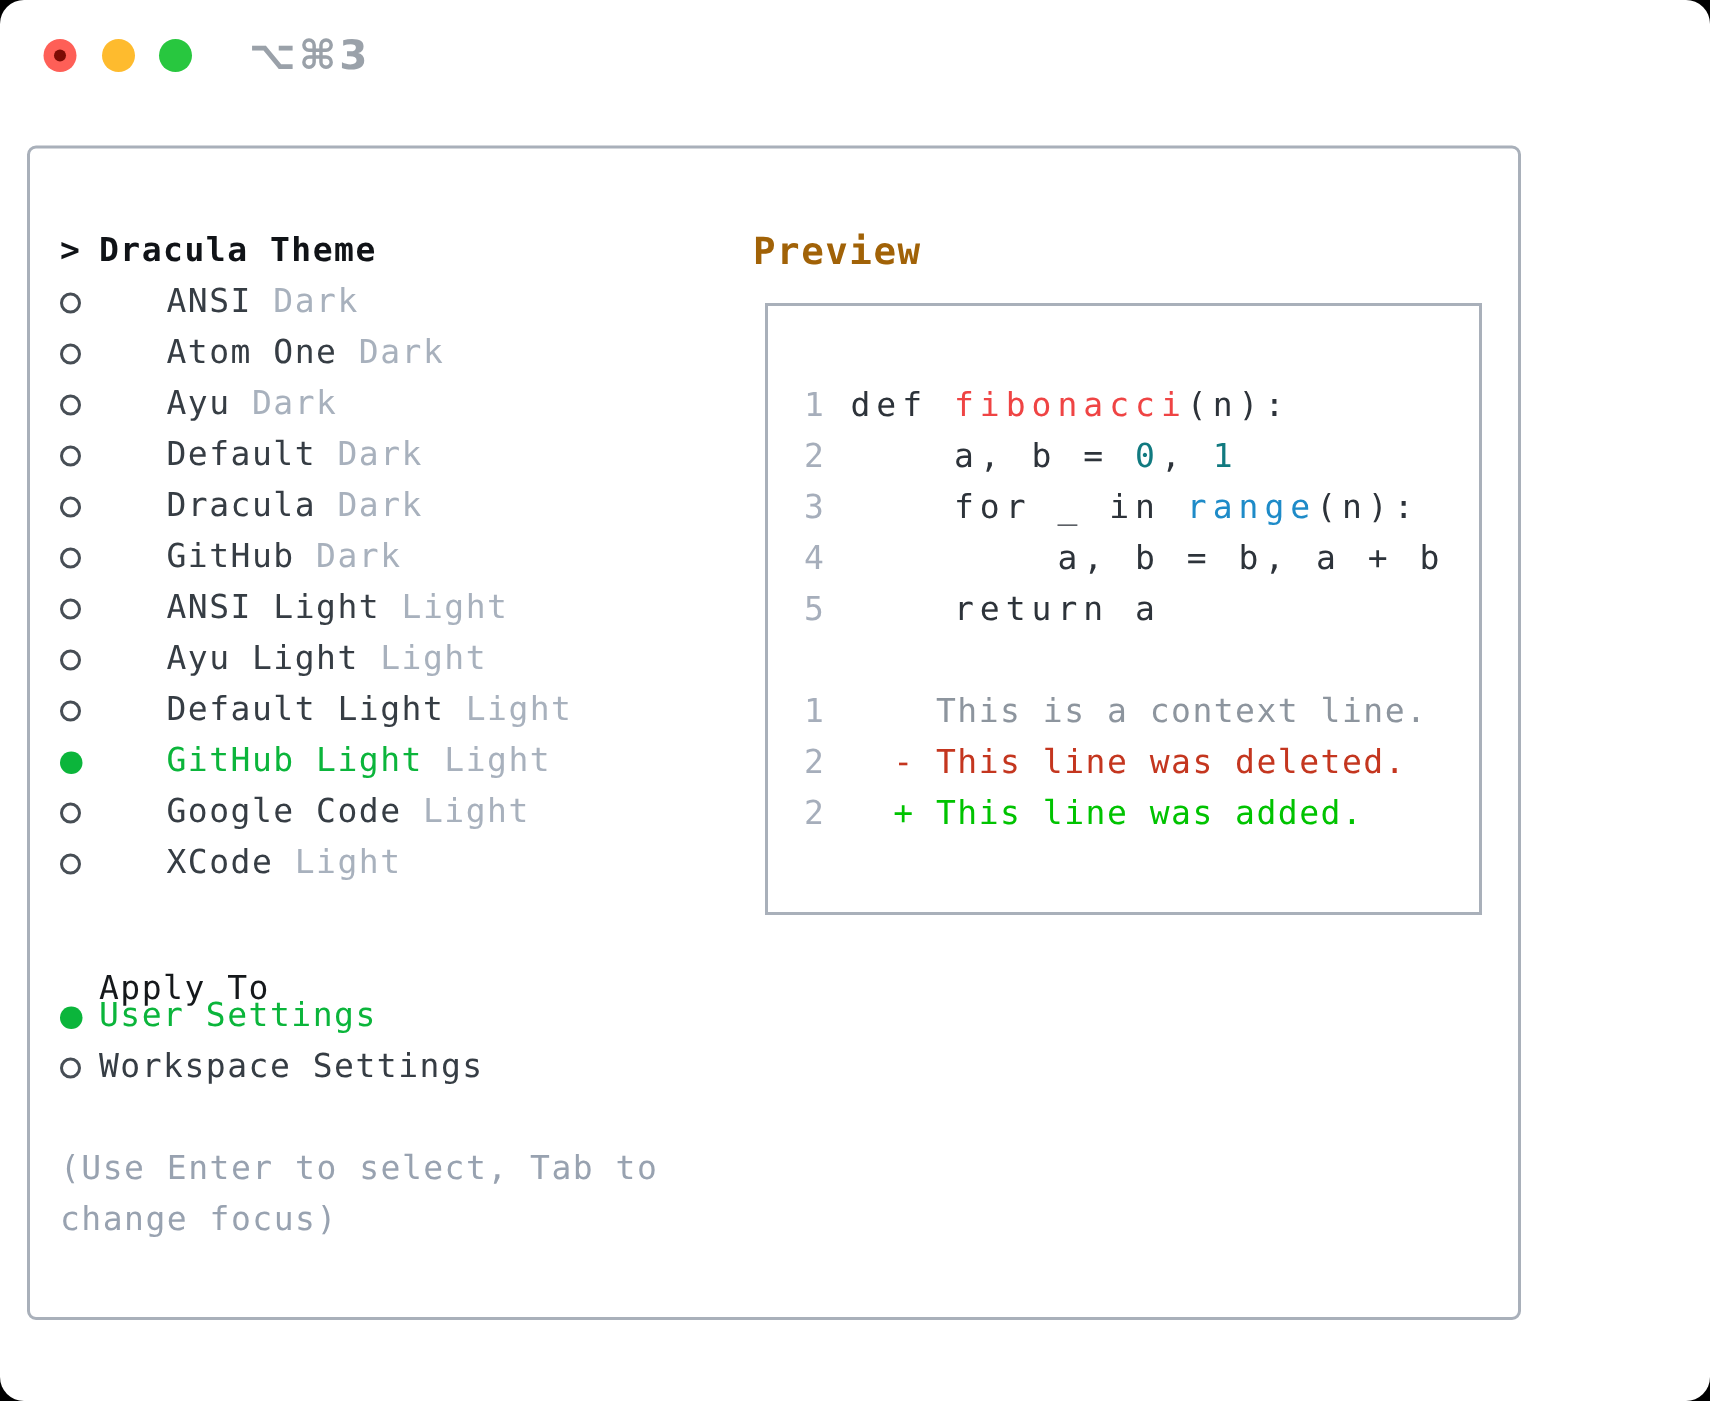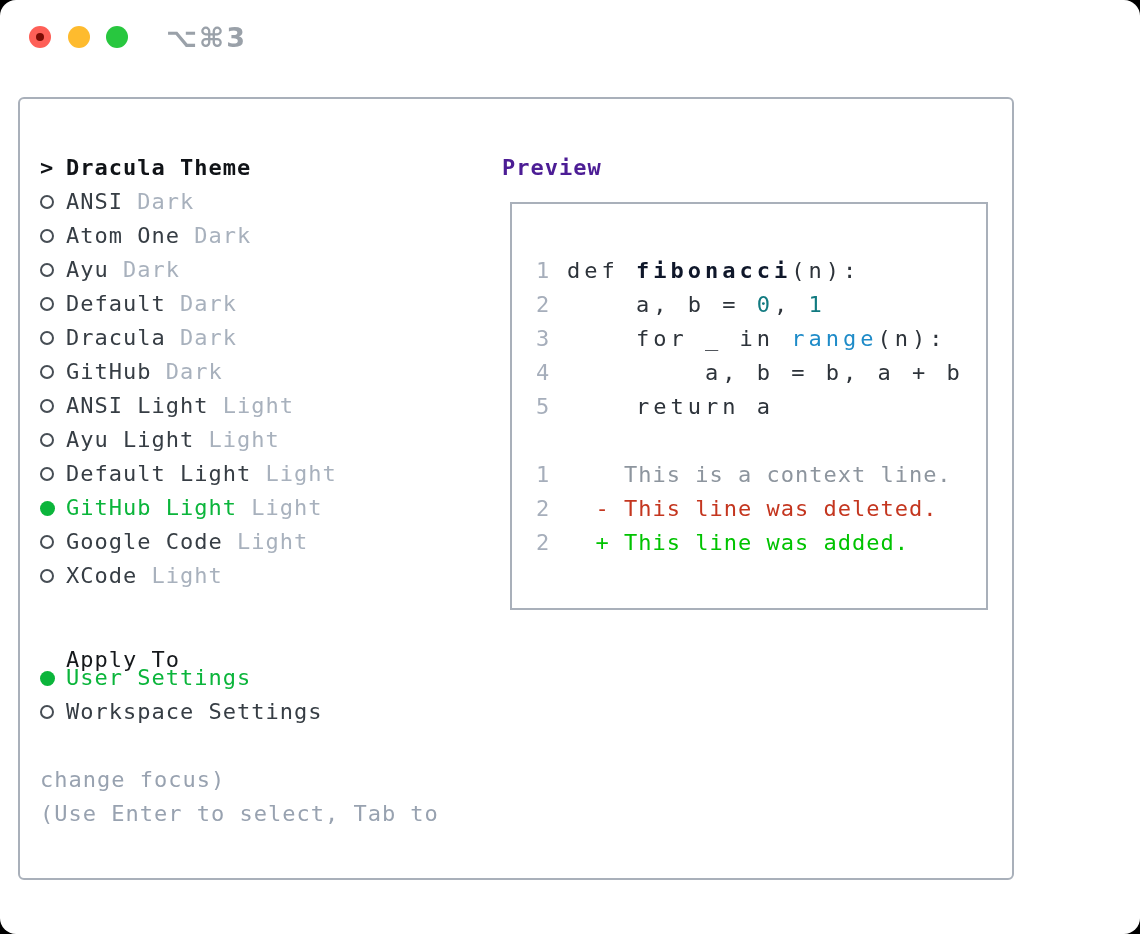--- a/index.html
+++ b/index.html
@@ -35,44 +35,44 @@
   }
   .row{display:flex;align-items:center;height:34px;white-space:pre;}
   .marker{width:26px;height:34px;display:flex;align-items:center;flex:none;}
   .prompt{font-weight:bold;color:#101317;}
   .ring{
     width:14px;height:14px;box-sizing:border-box;border-radius:50%;
     border:2px solid #474e55;background:transparent;
   }
   .dot{width:15px;height:15px;border-radius:50%;background:#0bb53b;}
   .hdr{font-weight:bold;color:#101317;}
-  .theme-name{color:#363d44;}
+  .theme-name{color:#363d44;margin-left:45px;}
   .theme-name.sel{color:#0bb53b;}
   .suffix{color:#a8b1bd;}
   .apply-hdr{color:#15181b;margin-top:32px;}
   .opt-label{color:#363d44;}
   .opt-label.sel{color:#0bb53b;}
   .spacer{height:34px;}
   .hint{color:#98a2b0;line-height:34px;white-space:pre;}
   
   .preview-title{
     position:absolute;left:482px;top:52px;line-height:34px;
-    font-size:22px;font-weight:bold;letter-spacing:1px;color:#4c1d95;
+    font-size:25px;font-weight:bold;letter-spacing:1px;color:#a16207;
   }
   .preview-box{
     position:absolute;left:490px;top:103px;width:478px;height:408px;
     box-sizing:border-box;border:2px solid #a9b0ba;background:#fff;
     padding-top:49px;overflow:hidden;
   }
   .coderow{display:flex;align-items:center;height:34px;font-size:22px;white-space:pre;}
   .lineno{margin-left:24px;width:26px;flex:none;letter-spacing:1px;color:#a6aebb;}
   .codetext{margin-left:5px;letter-spacing:4px;}
   .difftext{margin-left:5px;letter-spacing:1px;text-align:right;}
   .tok-default{color:#2d333a;}
-  .tok-func{color:#0f172a;font-weight:bold;}
+  .tok-func{color:#ef4444;}
   .tok-num{color:#117a80;}
   .tok-builtin{color:#1e8bc8;}
   .diff-context{color:#8d959e;}
   .diff-deleted{color:#c4361f;}
   .diff-added{color:#00c300;}
 </style>
 </head>
 <body>
 
 <div class="window">
@@ -109,22 +109,22 @@
       <div class="row">
         <span class="marker"></span>
         <span class="apply-hdr">Apply To</span>
       </div>
       <div id="apply-list">
           <div class="row"><span class="marker"><span class="dot"></span></span><span class="opt-label sel">User Settings</span></div>
           <div class="row"><span class="marker"><span class="ring"></span></span><span class="opt-label">Workspace Settings</span></div>
         </div>
       <div class="spacer"></div>
       <div id="hint">
+          <div class="hint">(Use Enter to select, Tab to</div>
           <div class="hint">change focus)</div>
-          <div class="hint">(Use Enter to select, Tab to</div>
         </div>
     </div>
 
     <div class="preview-title">Preview</div>
 
     <div class="preview-box">
       <div id="code-lines">
           <div class="coderow"><span class="lineno">1</span><span class="codetext"><span class="tok-default">def </span><span class="tok-func">fibonacci</span><span class="tok-default">(n):</span></span></div>
           <div class="coderow"><span class="lineno">2</span><span class="codetext"><span class="tok-default">    a, b = </span><span class="tok-num">0</span><span class="tok-default">, </span><span class="tok-num">1</span></span></div>
           <div class="coderow"><span class="lineno">3</span><span class="codetext"><span class="tok-default">    for _ in </span><span class="tok-builtin">range</span><span class="tok-default">(n):</span></span></div>

